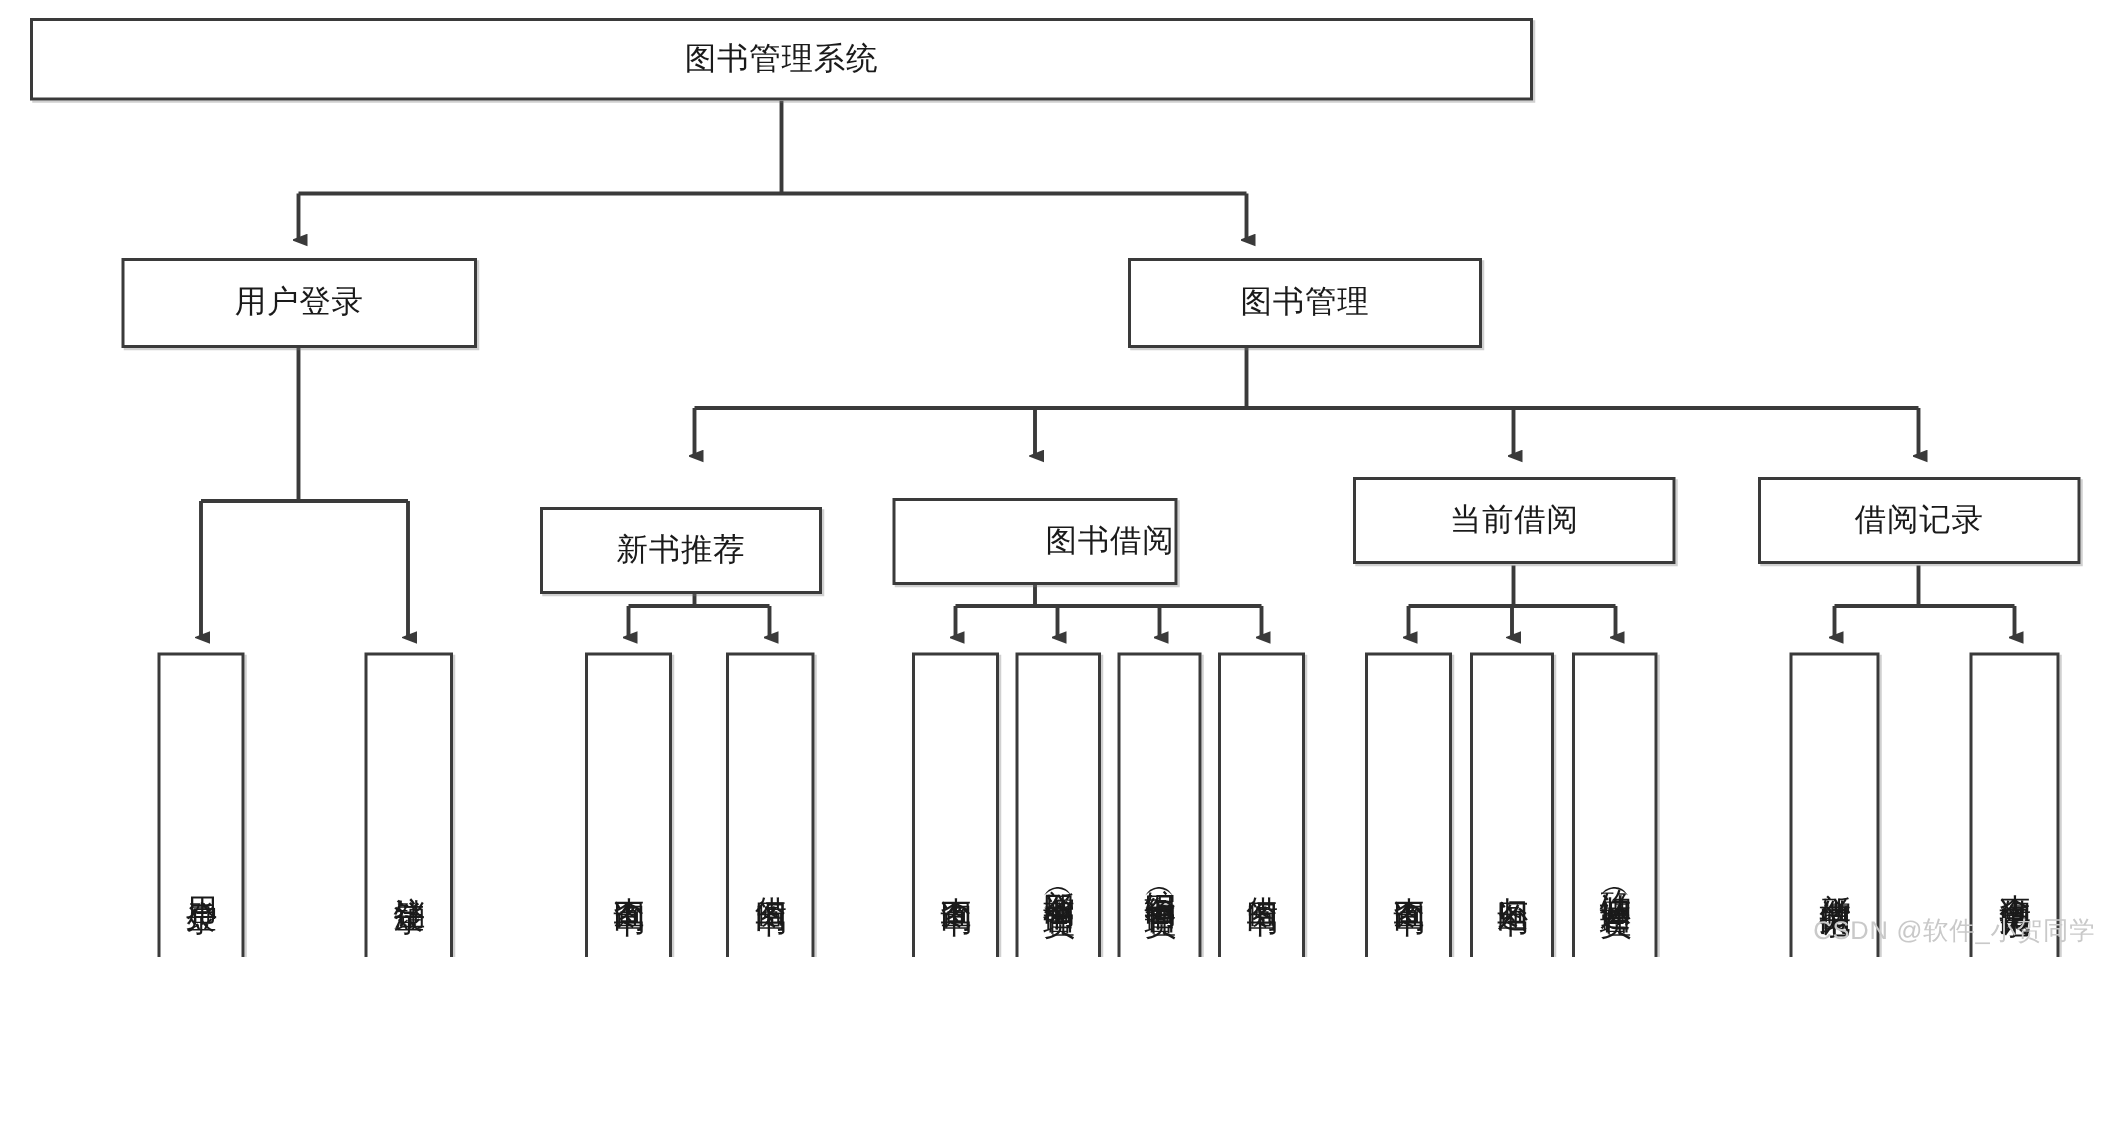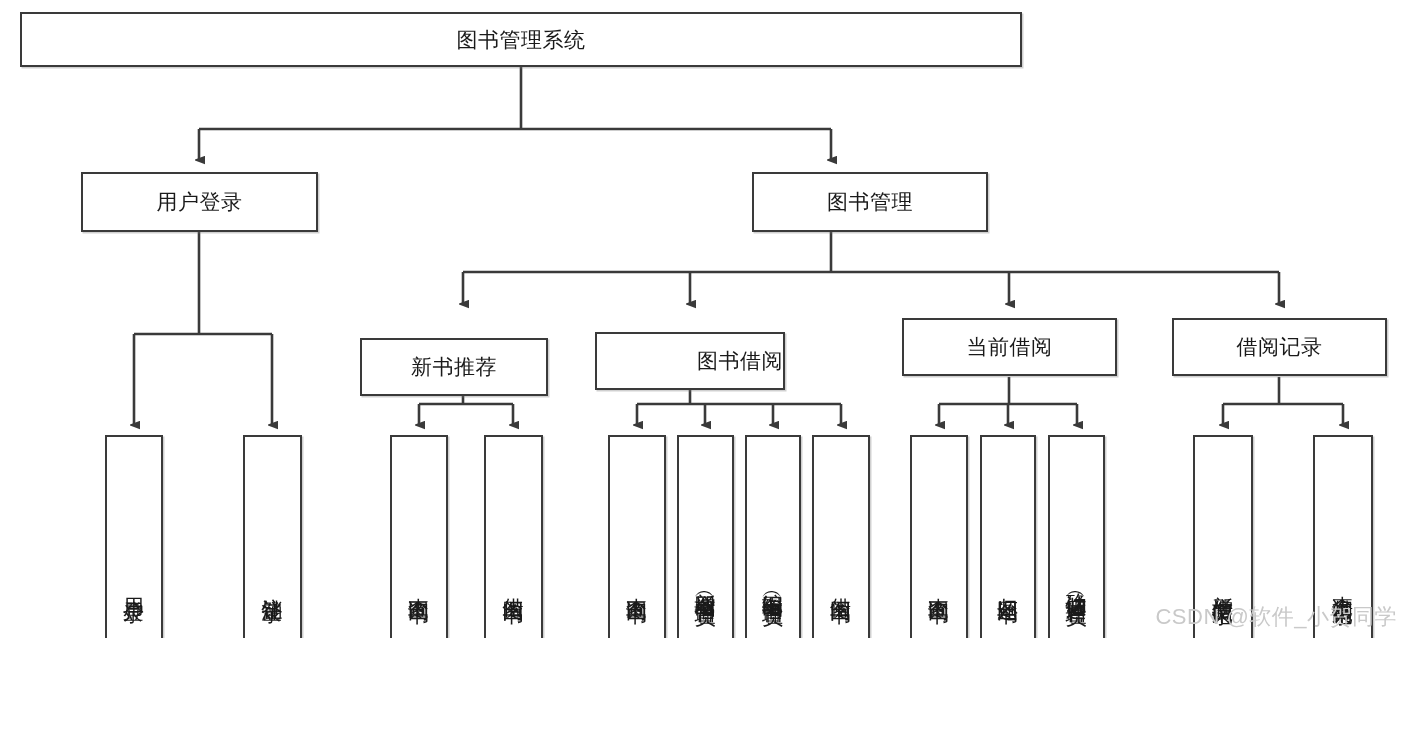--- a/index.html
+++ b/index.html
@@ -56,21 +56,21 @@
     text-orientation: upright;
     font-size: 21px;
     letter-spacing: 2px;
     line-height: 1;
     max-height: 100%;
   }
   .watermark {
     position: absolute;
     right: 8px;
     bottom: 6px;
-    font-size: 22px;
+    font-size: 17px;
     color: #c9c9c9;
     letter-spacing: 0.5px;
     white-space: nowrap;
     z-index: 5;
     font-family: "Liberation Sans", "DejaVu Sans", sans-serif;
   }
 </style>
 </head>
 <body>
 

